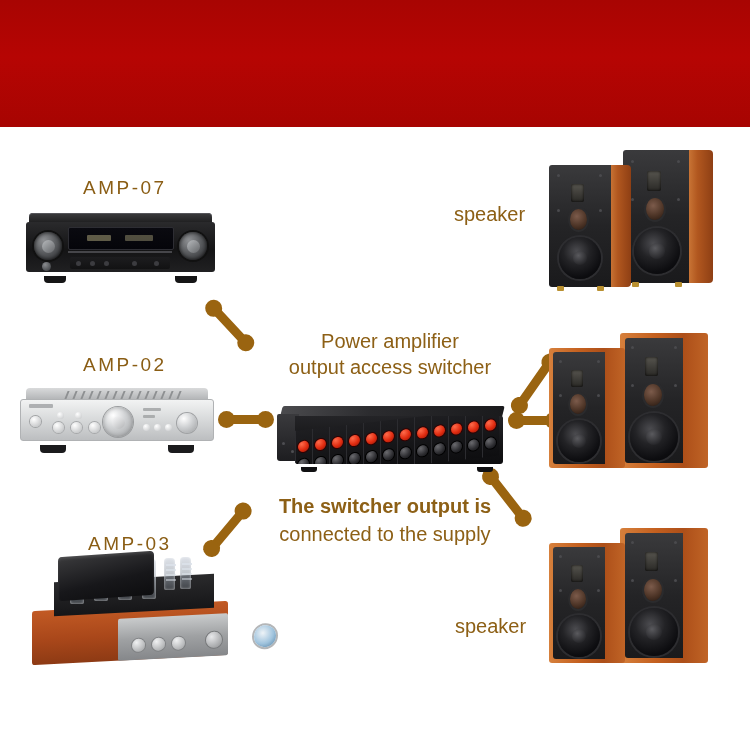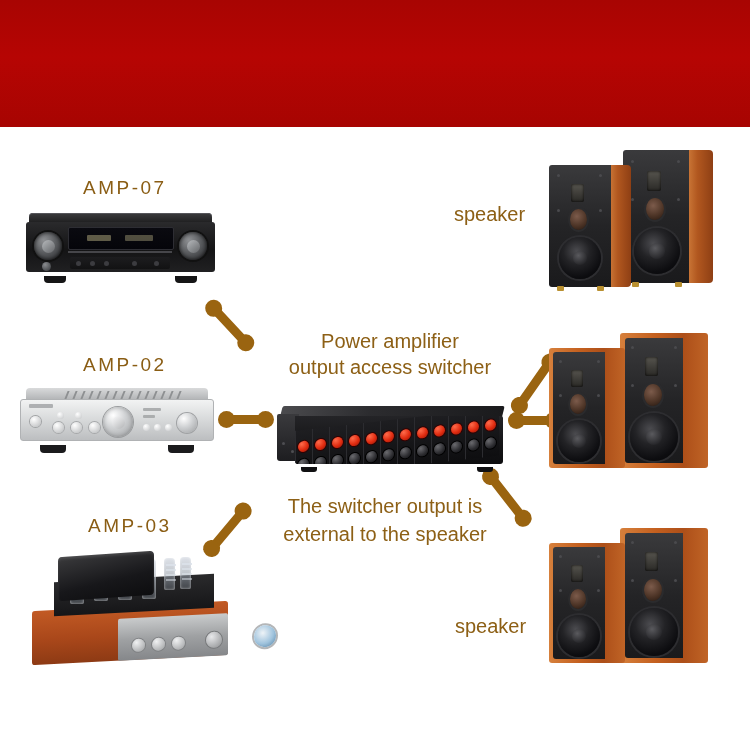--- a/index.html
+++ b/index.html
@@ -301,30 +301,30 @@
 </head>
 <body>
 
 <div id="root">
 
   <div class="banner">
   </div>
 
   <div class="lbl amp" style="left:83px;top:177px;">AMP-07</div>
   <div class="lbl amp" style="left:83px;top:354px;">AMP-02</div>
-  <div class="lbl amp" style="left:88px;top:515px;">AMP-03</div>
+  <div class="lbl amp" style="left:88px;top:533px;">AMP-03</div>
 
   <div class="lbl" style="left:454px;top:203px;">speaker</div>
   <div class="lbl" style="left:455px;top:615px;">speaker</div>
 
   <div class="lbl center" style="left:280px;top:330px;width:220px;">Power amplifier</div>
   <div class="lbl center" style="left:280px;top:356px;width:220px;">output access switcher</div>
 
-  <div class="lbl center" style="left:250px;top:495px;width:270px;">The switcher output is</div>
-  <div class="lbl center" style="left:250px;top:523px;width:270px;">external to the speaker</div>
+  <div class="lbl center" style="left:250px;top:495px;width:270px;font-weight:bold;">The switcher output is</div>
+  <div class="lbl center" style="left:250px;top:523px;width:270px;">connected to the supply</div>
 
   <div class="conn" style="left:212px;top:298px;width:52px;height:17px;transform:rotate(47deg);">
     <div class="bar"></div>
     <div class="d1"></div>
     <div class="d2"></div>
   </div>
 
   <div class="conn" style="left:224px;top:411px;width:44px;height:17px;">
     <div class="bar"></div>
     <div class="d1"></div>

